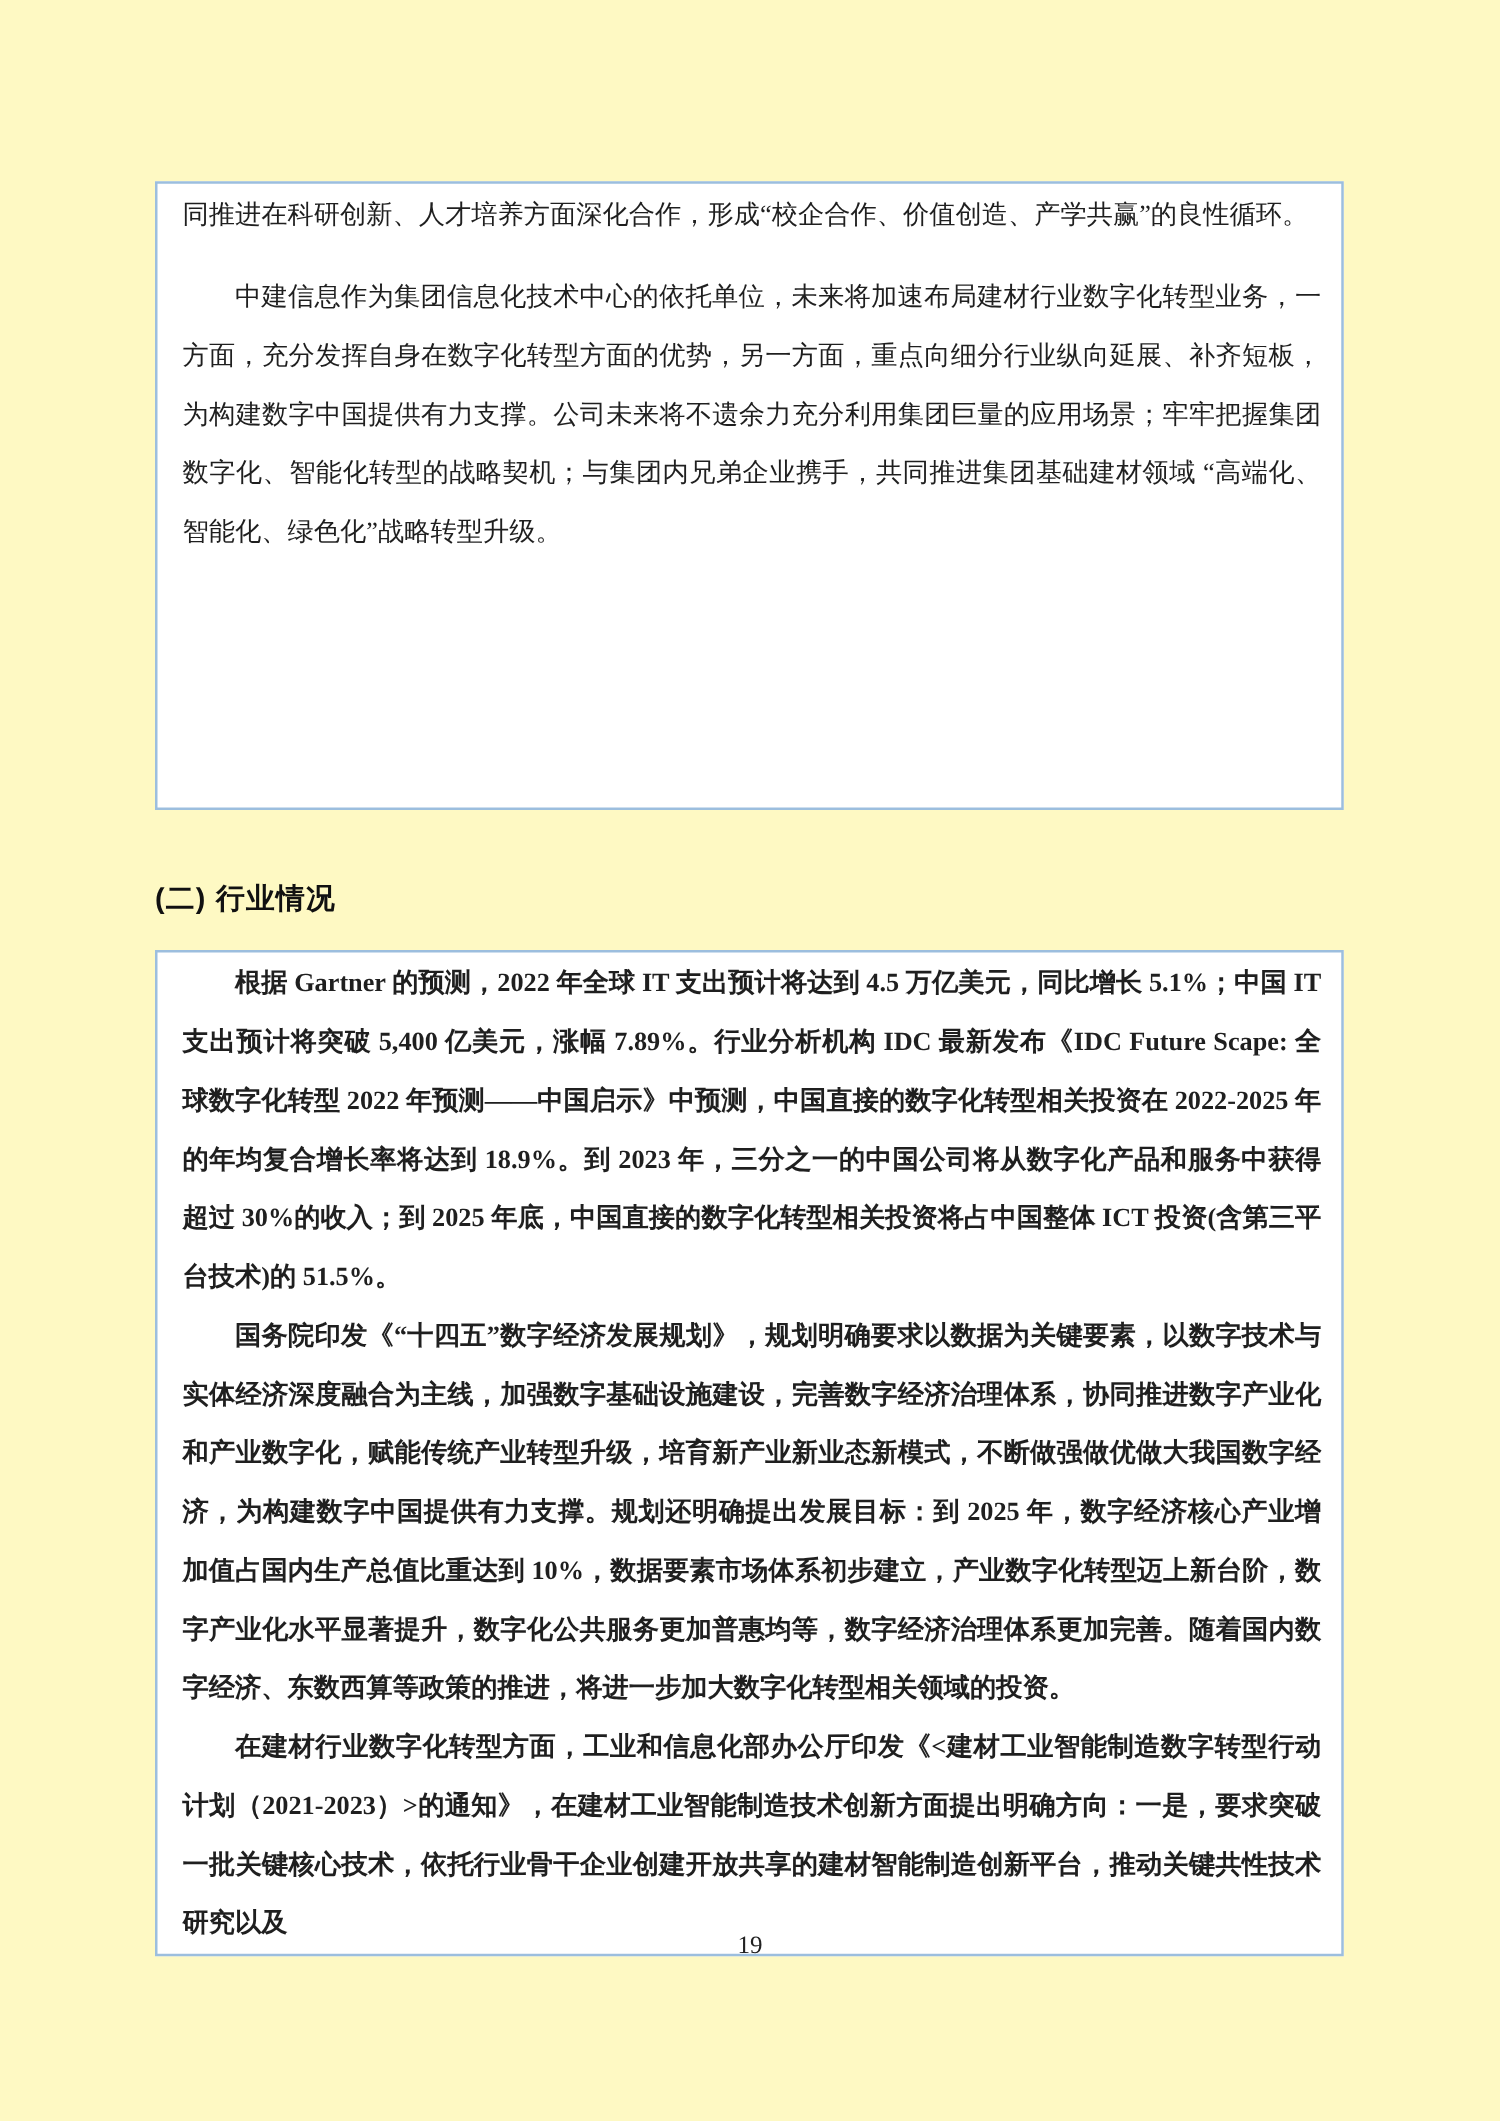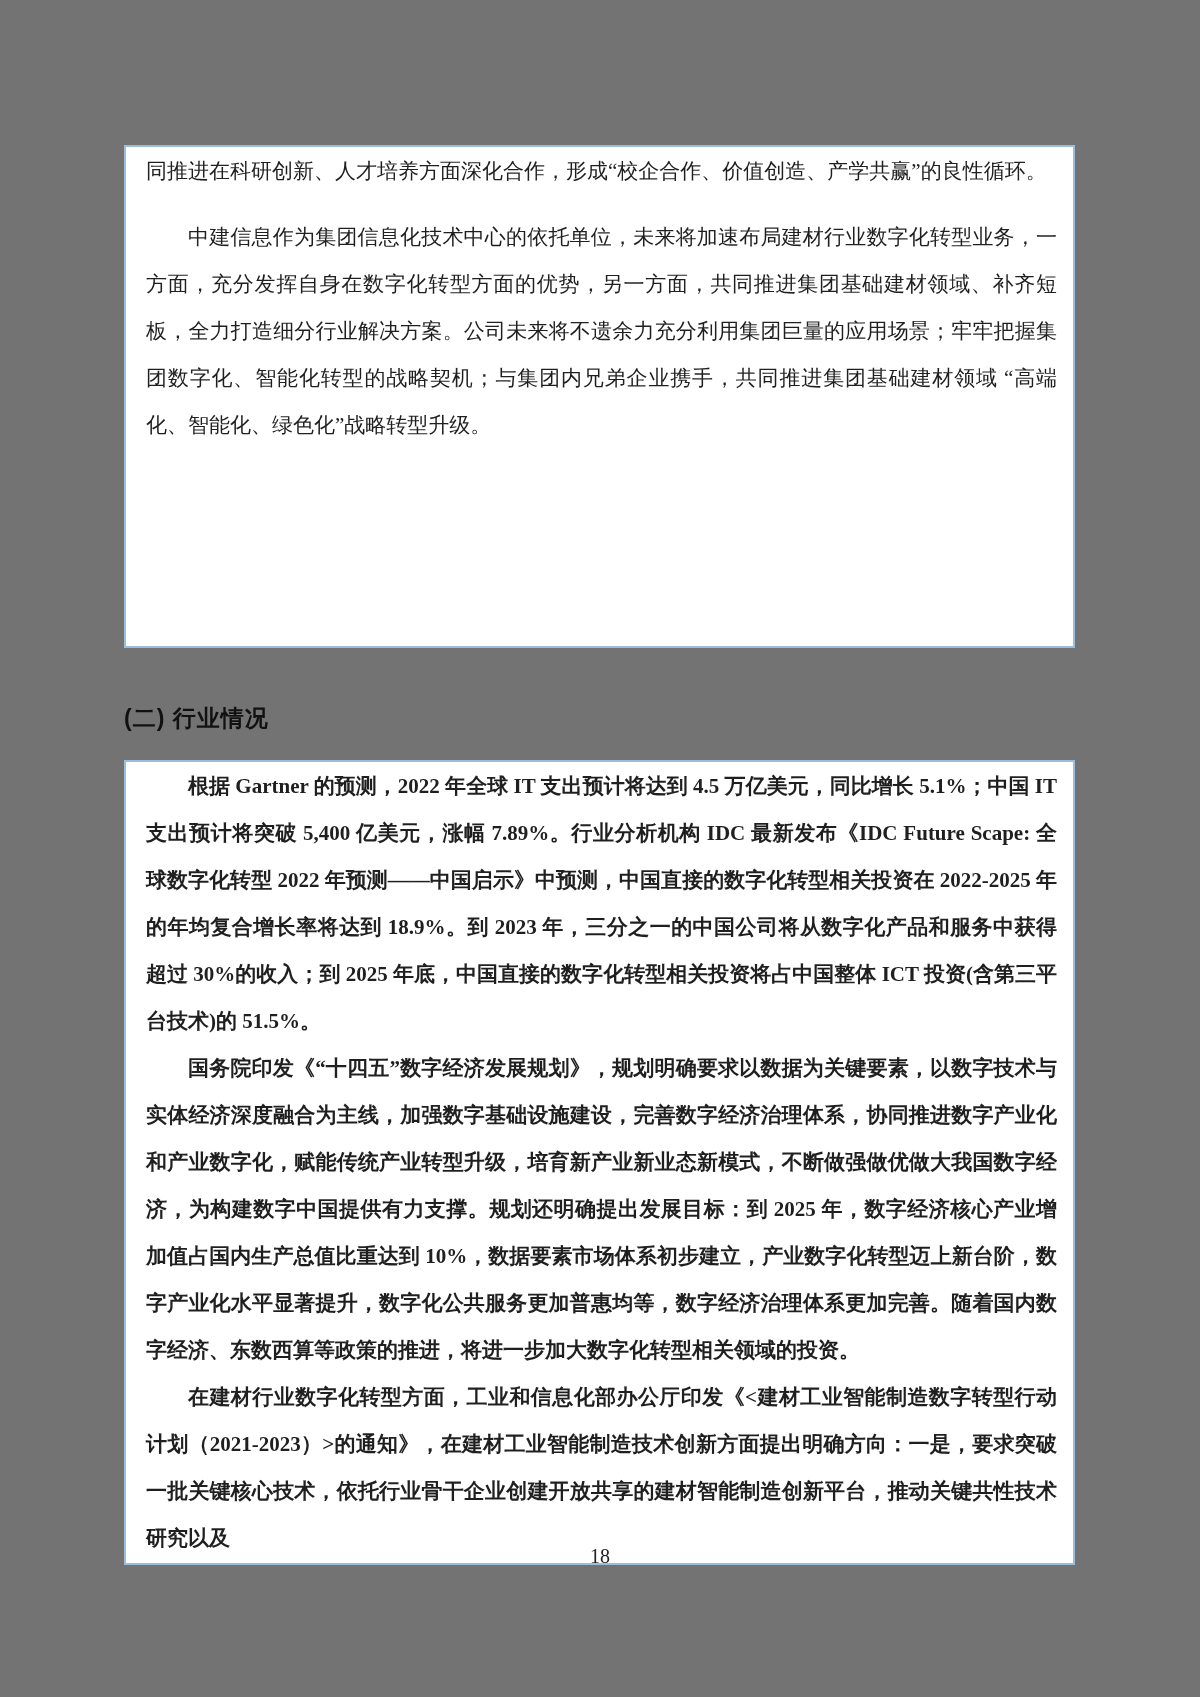--- a/index.html
+++ b/index.html
@@ -4,21 +4,21 @@
 <style>
   * { margin: 0; padding: 0; box-sizing: border-box; }
   html, body {
     background: #ffffff;
     font-family: "Liberation Serif", "DejaVu Serif", serif;
   }
   .page {
     position: relative;
     width: 1200px;
     height: 1697px;
-    background: #737373;
+    background: #fef9c3;
     overflow: hidden;
     color: #1f1f1f;
   }
   .text-box {
     position: absolute;
     left: 124px;
     width: 951px;
     border: 2px solid #9cbede;
     background: #ffffff;
     padding: 1px 16px 1px 20px;
@@ -62,29 +62,29 @@
     color: #222222;
   }
 </style>
 </head>
 <body>
 
 <div class="page">
 
   <div class="text-box" id="box1">
     <p class="no-indent">同推进在科研创新、人才培养方面深化合作，形成“校企合作、价值创造、产学共赢”的良性循环。</p>
-    <p class="indent">中建信息作为集团信息化技术中心的依托单位，未来将加速布局建材行业数字化转型业务，一方面，充分发挥自身在数字化转型方面的优势，另一方面，共同推进集团基础建材领域、补齐短板，全力打造细分行业解决方案。公司未来将不遗余力充分利用集团巨量的应用场景；牢牢把握集团数字化、智能化转型的战略契机；与集团内兄弟企业携手，共同推进集团基础建材领域 “高端化、智能化、绿色化”战略转型升级。</p>
+    <p class="indent">中建信息作为集团信息化技术中心的依托单位，未来将加速布局建材行业数字化转型业务，一方面，充分发挥自身在数字化转型方面的优势，另一方面，重点向细分行业纵向延展、补齐短板，为构建数字中国提供有力支撑。公司未来将不遗余力充分利用集团巨量的应用场景；牢牢把握集团数字化、智能化转型的战略契机；与集团内兄弟企业携手，共同推进集团基础建材领域 “高端化、智能化、绿色化”战略转型升级。</p>
   </div>
 
   <div class="section-heading">
     <span class="sec-num">(二)</span>
     <span class="sec-title">行业情况</span>
   </div>
 
   <div class="text-box" id="box2">
     <p class="indent">根据 Gartner 的预测，2022 年全球 IT 支出预计将达到 4.5 万亿美元，同比增长 5.1%；中国 IT 支出预计将突破 5,400 亿美元，涨幅 7.89%。行业分析机构 IDC 最新发布《IDC Future Scape: 全球数字化转型 2022 年预测——中国启示》中预测，中国直接的数字化转型相关投资在 2022-2025 年的年均复合增长率将达到 18.9%。到 2023 年，三分之一的中国公司将从数字化产品和服务中获得超过 30%的收入；到 2025 年底，中国直接的数字化转型相关投资将占中国整体 ICT 投资(含第三平台技术)的 51.5%。</p>
     <p class="indent">国务院印发《“十四五”数字经济发展规划》，规划明确要求以数据为关键要素，以数字技术与实体经济深度融合为主线，加强数字基础设施建设，完善数字经济治理体系，协同推进数字产业化和产业数字化，赋能传统产业转型升级，培育新产业新业态新模式，不断做强做优做大我国数字经济，为构建数字中国提供有力支撑。规划还明确提出发展目标：到 2025 年，数字经济核心产业增加值占国内生产总值比重达到 10%，数据要素市场体系初步建立，产业数字化转型迈上新台阶，数字产业化水平显著提升，数字化公共服务更加普惠均等，数字经济治理体系更加完善。随着国内数字经济、东数西算等政策的推进，将进一步加大数字化转型相关领域的投资。</p>
     <p class="indent">在建材行业数字化转型方面，工业和信息化部办公厅印发《&lt;建材工业智能制造数字转型行动计划（2021-2023）&gt;的通知》，在建材工业智能制造技术创新方面提出明确方向：一是，要求突破一批关键核心技术，依托行业骨干企业创建开放共享的建材智能制造创新平台，推动关键共性技术研究以及</p>
   </div>
 
-  <div class="page-footer">18</div>
+  <div class="page-footer">19</div>
 
 </div>
 
 </body></html>

